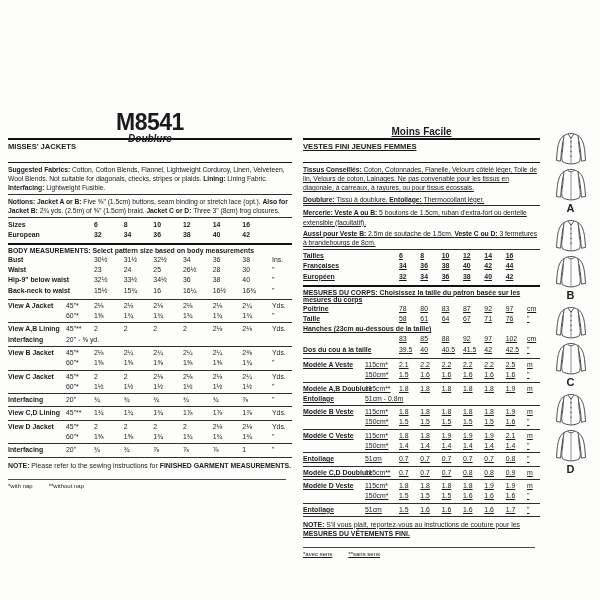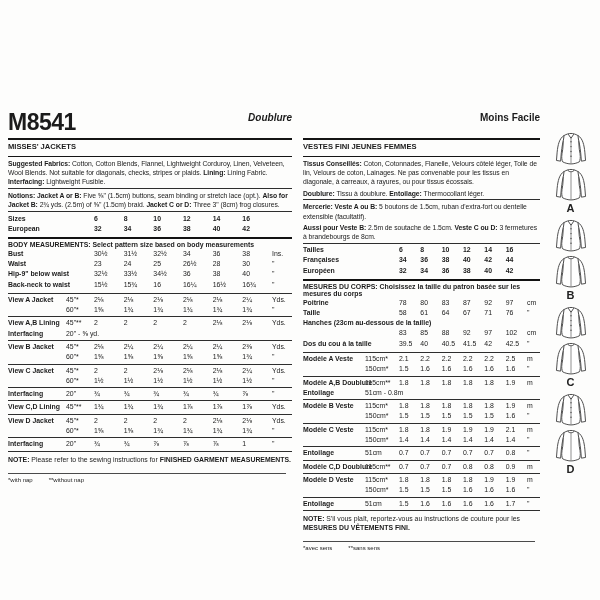--- a/index.html
+++ b/index.html
@@ -1,30 +1,30 @@
 <!DOCTYPE html>
 <html><head>
 <meta charset="utf-8">
 <style>
   html,body{margin:0;padding:0;}
   body{width:600px;height:600px;background:#fbfbfa;font-family:"Liberation Sans",sans-serif;}
   .sheet{position:relative;width:600px;height:600px;background:#fdfdfc;color:#1b1b1b;overflow:hidden;}
   .col{position:absolute;top:112px;}
   .col.left{left:8px;width:284px;}
-  .col.right{left:303px;width:237px;}
+  .col.right{left:303px;width:237px;text-decoration:underline;}
   .col.art{left:543px;top:130px;width:55px;}
 
-  .masthead{display:flex;justify-content:space-between;align-items:flex-start;
-            border-bottom:2px solid #141414;padding-bottom:1px;height:25px;}
+  .masthead{display:flex;justify-content:space-between;align-items:center;
+            border-bottom:2px solid #141414;padding-bottom:1px;height:25px;flex-direction:column;}
   .masthead.fr{justify-content:flex-end;}
   h1{font-size:23px;line-height:21px;margin:0;font-weight:bold;letter-spacing:-0.5px;}
   .difficulty{font-size:10px;font-style:italic;font-weight:bold;}
   .difficulty.fr{font-style:normal;}
 
-  .secbar{font-weight:bold;font-size:7.6px;padding:2px 0 5px;border-bottom:1.5px solid #141414;}
+  .secbar{font-weight:bold;font-size:7.6px;padding:2px 0 11px;border-bottom:1.5px solid #141414;}
   .para{font-size:6.8px;line-height:9.2px;margin:2px 0 1px;letter-spacing:-0.05px;}
   .para b{font-weight:bold;}
   .hr{border-top:1px solid #2e2e2e;margin:1.5px 0;}
   .hr.thick{border-top:2px solid #121212;margin:2.5px 0 2px;}
   .thead{font-weight:bold;font-size:6.9px;margin:1.5px 0 1px;}
 
   .grid{display:grid;font-size:6.9px;line-height:10.3px;}
   .grid.en{grid-template-columns:58px 28px repeat(6,1fr) 20px;}
   .grid.fr{grid-template-columns:62px 34px repeat(6,1fr) 13px;}
   .c{white-space:nowrap;}

